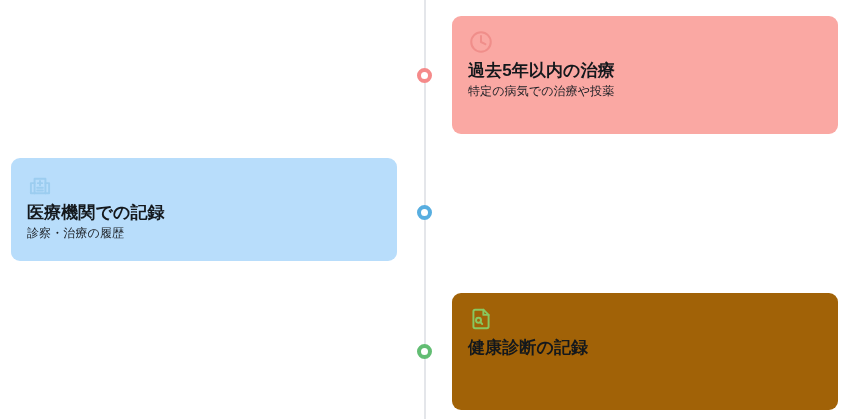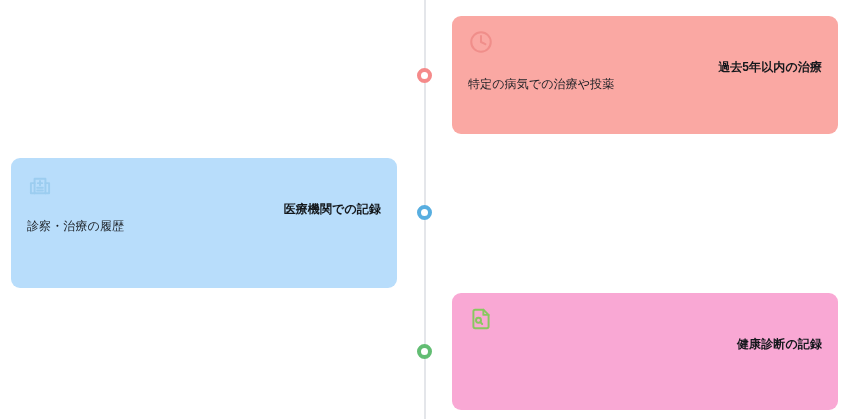--- a/index.html
+++ b/index.html
@@ -57,51 +57,50 @@
     left: 452px;
     top: 16px;
     width: 386px;
     height: 118px;
     background: #faa8a3;
   }
   .card-blue {
     left: 11px;
     top: 158px;
     width: 386px;
-    height: 130px;
+    height: 103px;
     background: #b8ddfb;
   }
   .card-green {
     left: 452px;
     top: 293px;
     width: 386px;
     height: 117px;
-    background: #f9a8d4;
+    background: #a16207;
   }
 
   .card-icon {
     display: block;
     width: 26px;
     height: 26px;
     margin-bottom: 4px;
   }
   .card-icon svg { display: block; width: 26px; height: 26px; }
 
   .icon-pink  { color: #f08e8a; }
   .icon-blue  { color: #9ccdf0; }
   .icon-green { color: #88c85f; }
 
   .card-title {
-    font-size: 12px;
+    font-size: 17px;
     font-weight: bold;
     color: #14181c;
     line-height: 1.42;
     letter-spacing: 0.1px;
     white-space: nowrap;
-    text-align: right;
   }
 
   .card-subtitle {
     font-size: 12px;
     font-weight: normal;
     color: #1b1f24;
     line-height: 1.45;
     letter-spacing: 0.1px;
     white-space: nowrap;
   }

